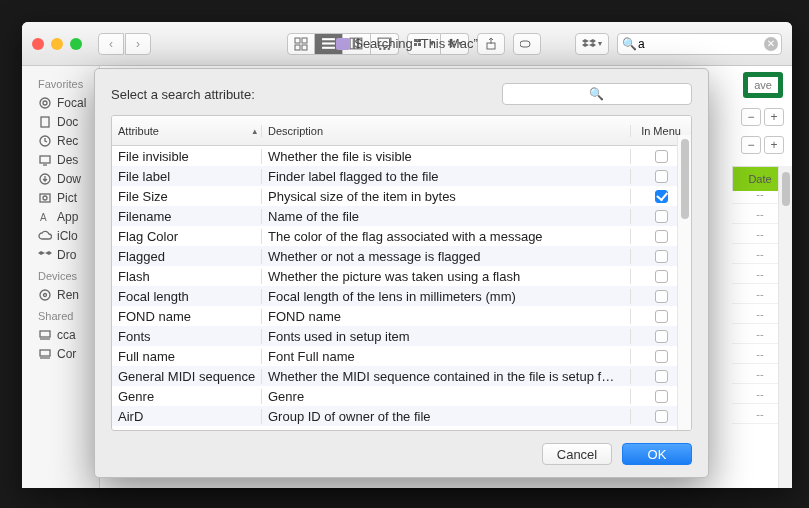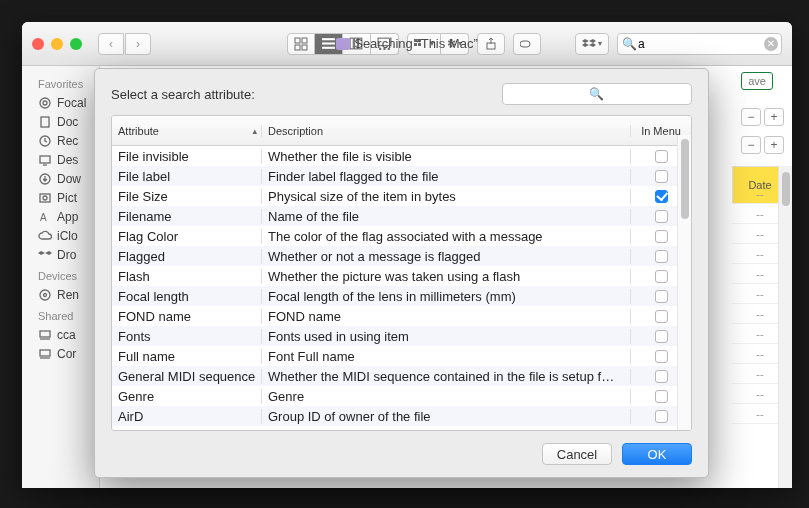--- a/index.html
+++ b/index.html
@@ -43,24 +43,24 @@
 
   
   .finder-body { flex:1; display:flex; overflow:hidden; }
   .sidebar { width:78px; background:#f6f6f6; border-right:1px solid #d8d8d8; padding:6px 0 0 16px; font-size:12px; color:#444; overflow:hidden;}
   .sidebar .hdr{color:#8a8a8a; font-size:11px; margin:6px 0 3px;}
   .sidebar .item{display:flex;align-items:center;gap:5px;height:19px;white-space:nowrap;}
   .sidebar .ic{width:14px;height:14px;display:flex;align-items:center;justify-content:center;color:#6b6b6b;}
   .sidebar .ic svg{width:14px;height:14px;}
 
   .main { flex:1; background:#fff; position:relative; overflow:hidden;}
-  .save-stub{position:absolute;right:19px;top:6px;font-size:11px;color:#777;background:#fff;border:1px solid #15803d;border-radius:3px;padding:2px 6px;}
+  .save-stub{position:absolute;right:9px;top:6px;font-size:11px;color:#777;background:#fff;border:5px solid #15803d;border-radius:3px;padding:2px 6px;}
   .pm{display:flex;gap:3px;position:absolute;right:8px;}
   .pm button{width:20px;height:18px;border:1px solid #c6c6c6;background:#fff;border-radius:3px;font-size:12px;color:#666;line-height:14px;}
-  .date-hdr{position:absolute;right:4px;top:100px;width:56px;background:#fde047;border:1px solid #e0e0e0;border-bottom:none;font-size:11px;color:#555;text-align:center;padding:12px 0;}
+  .date-hdr{position:absolute;right:4px;top:100px;width:56px;background:#84cc16;border:1px solid #e0e0e0;border-bottom:none;font-size:11px;color:#555;text-align:center;padding:6px 0;}
   .date-col{position:absolute;right:4px;top:118px;width:56px;}
   .date-col div{height:20px;border-bottom:1px solid #f0f0f0;font-size:11px;color:#999;text-align:center;line-height:20px;}
   .vscroll{position:absolute;right:0;top:100px;bottom:0;width:14px;background:#f2f2f2;border-left:1px solid #e4e4e4;}
   .vscroll .thumb{position:absolute;top:6px;left:3px;width:8px;height:34px;background:#c4c4c4;border-radius:4px;}
 
   
   .dialog {
     position:absolute; left:94px; top:68px; width:615px; height:410px;
     background:#ececec; border:1px solid #bdbdbd; border-radius:5px;
     box-shadow:0 14px 40px rgba(0,0,0,.45); display:flex; flex-direction:column;
@@ -446,21 +446,21 @@
         </div>
         <div class="attr-row">
           <div class="col-a">FOND name</div>
           <div class="col-d">FOND name</div>
           <div class="col-m">
             <div class="chk"></div>
           </div>
         </div>
         <div class="attr-row">
           <div class="col-a">Fonts</div>
-          <div class="col-d">Fonts used in using item</div>
+          <div class="col-d">Fonts used in setup item</div>
           <div class="col-m">
             <div class="chk"></div>
           </div>
         </div>
         <div class="attr-row">
           <div class="col-a">Full name</div>
           <div class="col-d">Font Full name</div>
           <div class="col-m">
             <div class="chk"></div>
           </div>

